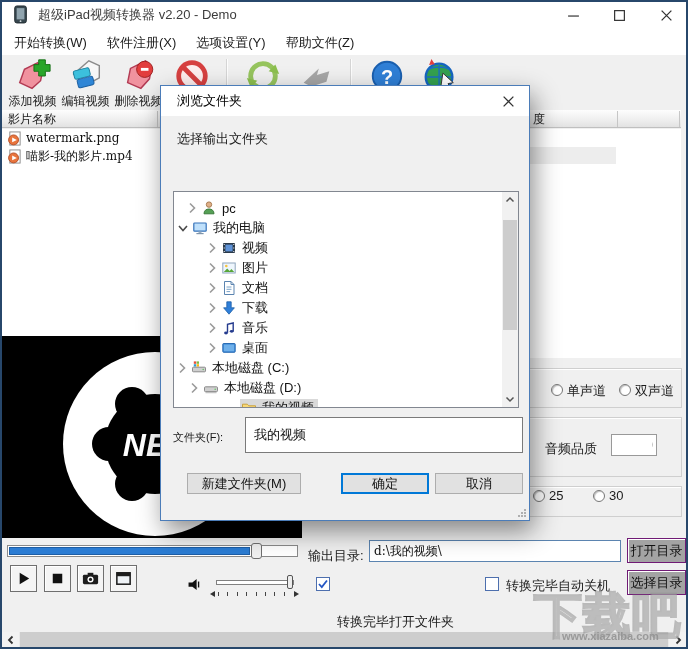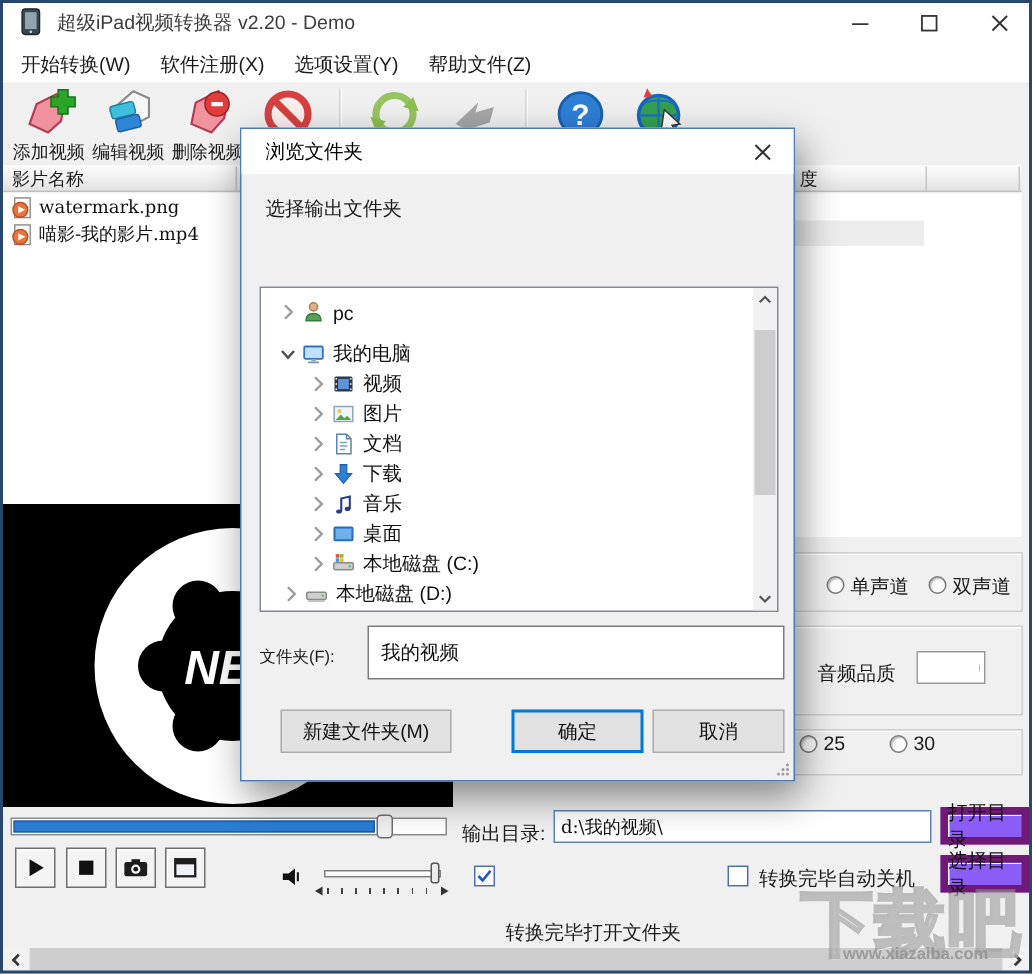--- a/index.html
+++ b/index.html
@@ -66,21 +66,21 @@
   .vol-thumb{left:287px;top:575px;width:6px;height:14px;background:#ececec;border:1px solid #555;border-radius:2px;}
   .vol-ticks{left:218px;top:592px;width:74px;height:4px;
      background:repeating-linear-gradient(90deg,#444 0 1px,transparent 1px 9.4px);}
   .tick-arrow-l{left:210px;top:591px;width:0;height:0;border-top:3px solid transparent;border-bottom:3px solid transparent;border-right:5px solid #333;}
   .tick-arrow-r{left:294px;top:591px;width:0;height:0;border-top:3px solid transparent;border-bottom:3px solid transparent;border-left:5px solid #333;}
 
   
   .out-label{left:308px;top:547px;font-size:13px;color:#1b1b1b;}
   .out-input{left:369px;top:540px;width:252px;height:22px;border:1px solid #5b84b0;background:#fff;
      font-size:12px;font-family:"DejaVu Serif",serif;color:#111;padding:2px 4px;}
-  .sbtn{width:59px;height:25px;background:#8b5cf6;border:5px solid #701a75;box-shadow:inset 1px 1px 0 #fff;
+  .sbtn{width:59px;height:25px;background:#a3a3a3;border:1px solid #701a75;box-shadow:inset 1px 1px 0 #fff;
      font-size:13px;color:#111;display:flex;align-items:center;justify-content:center;}
   .open-btn{left:627px;top:538px;}
   .select-btn{left:627px;top:570px;}
   .cbx{width:14px;height:14px;background:#fff;border:1px solid #4d6fae;}
   .cbx svg{width:12px;height:12px;display:block;}
   .cbx-label{font-size:13px;color:#1b1b1b;white-space:nowrap;}
 
   
   .hscroll{left:2px;top:632px;width:684px;height:15px;background:#e9e9e9;}
   .hs-arrow{top:0;width:17px;height:15px;background:#f2f2f2;display:flex;align-items:center;justify-content:center;}
@@ -108,21 +108,21 @@
   .tr-inner{display:inline-flex;align-items:center;height:18px;padding:0 4px 0 1px;}
   .tr-inner.sel{background:#d9d9d9;}
   .tr-icon{width:16px;height:16px;margin-right:5px;flex:none;}
   .tr-icon svg{width:16px;height:16px;display:block;}
   .vscroll{position:absolute;right:0;top:0;width:16px;height:215px;background:#f1f1f1;}
   .vs-arrow{position:absolute;left:0;width:16px;height:16px;display:flex;align-items:center;justify-content:center;}
   .vs-thumb{position:absolute;left:1px;top:28px;width:14px;height:110px;background:#cdcdcd;}
   .folder-label{left:12px;top:344px;font-size:11px;color:#1b1b1b;}
   .folder-input{left:84px;top:331px;width:278px;height:36px;border:1px solid #7a7a7a;background:#fff;
      font-size:13px;color:#111;padding:4px 8px;font-family:"Liberation Sans",sans-serif;}
-  .dbtn{top:387px;height:29px;background:#e1e1e1;border:1px solid #adadad;font-size:13px;color:#111;
+  .dbtn{top:387px;height:21px;background:#e1e1e1;border:1px solid #adadad;font-size:13px;color:#111;
      display:flex;align-items:center;justify-content:center;}
   .btn-newfolder{left:26px;width:114px;}
   .btn-ok{left:180px;width:88px;border:2px solid #0078d7;}
   .btn-cancel{left:274px;width:88px;}
   .grip{left:356px;top:422px;width:10px;height:10px;}
 </style>
 </head>
 <body>
 
 <div id="app">
@@ -396,21 +396,21 @@
             <span class="tr-inner">
               <span class="tr-icon">
                 <svg viewBox="0 0 16 16">
                   <circle cx="8" cy="4.6" r="2.7" fill="#e0b089" stroke="#a97c52"></circle>
                   <path d="M3 13.8 c0-3.2 2.1-4.8 5-4.8 s5 1.6 5 4.8 z" fill="#55a055" stroke="#3a7a3a"></path>
                 </svg>
               </span>
               <span>pc</span>
             </span>
           </div>
-          <div class="tree-row" style="padding-left: 10px; margin-top: 8px;">
+          <div class="tree-row" style="padding-left: 1px;">
             <span class="tr-chev">
               <svg viewBox="0 0 16 16">
                 <polyline points="4,6 8,10.5 12,6" fill="none" stroke="#4a4a4a" stroke-width="1.6"></polyline>
               </svg>
             </span>
             <span class="tr-inner">
               <span class="tr-icon">
                 <svg viewBox="0 0 16 16">
                   <rect x="1.8" y="3" width="12.4" height="8.2" rx="0.8" fill="#bfe0fb" stroke="#3672b9" stroke-width="1.2"></rect>
                   <rect x="6.5" y="11.4" width="3" height="1.5" fill="#8fa6bd"></rect>
@@ -519,21 +519,21 @@
             <span class="tr-inner">
               <span class="tr-icon">
                 <svg viewBox="0 0 16 16">
                   <rect x="1.8" y="3.5" width="12.4" height="8.8" rx="0.8" fill="#3f8ad6" stroke="#2b6cb4"></rect>
                   <rect x="2.9" y="4.6" width="10.2" height="6.6" fill="#6fb0ea"></rect>
                 </svg>
               </span>
               <span>桌面</span>
             </span>
           </div>
-          <div class="tree-row" style="padding-left: 30px; text-align: center;">
+          <div class="tree-row" style=" text-align: center;">
             <span class="tr-chev">
               <svg viewBox="0 0 16 16">
                 <polyline points="6,3.5 10.5,8 6,12.5" fill="none" stroke="#9b9b9b" stroke-width="1.6"></polyline>
               </svg>
             </span>
             <span class="tr-inner">
               <span class="tr-icon">
                 <svg viewBox="0 0 16 16">
                   <g>
                     <rect x="2.8" y="1.4" width="2.4" height="2.4" fill="#e8503a"></rect>

